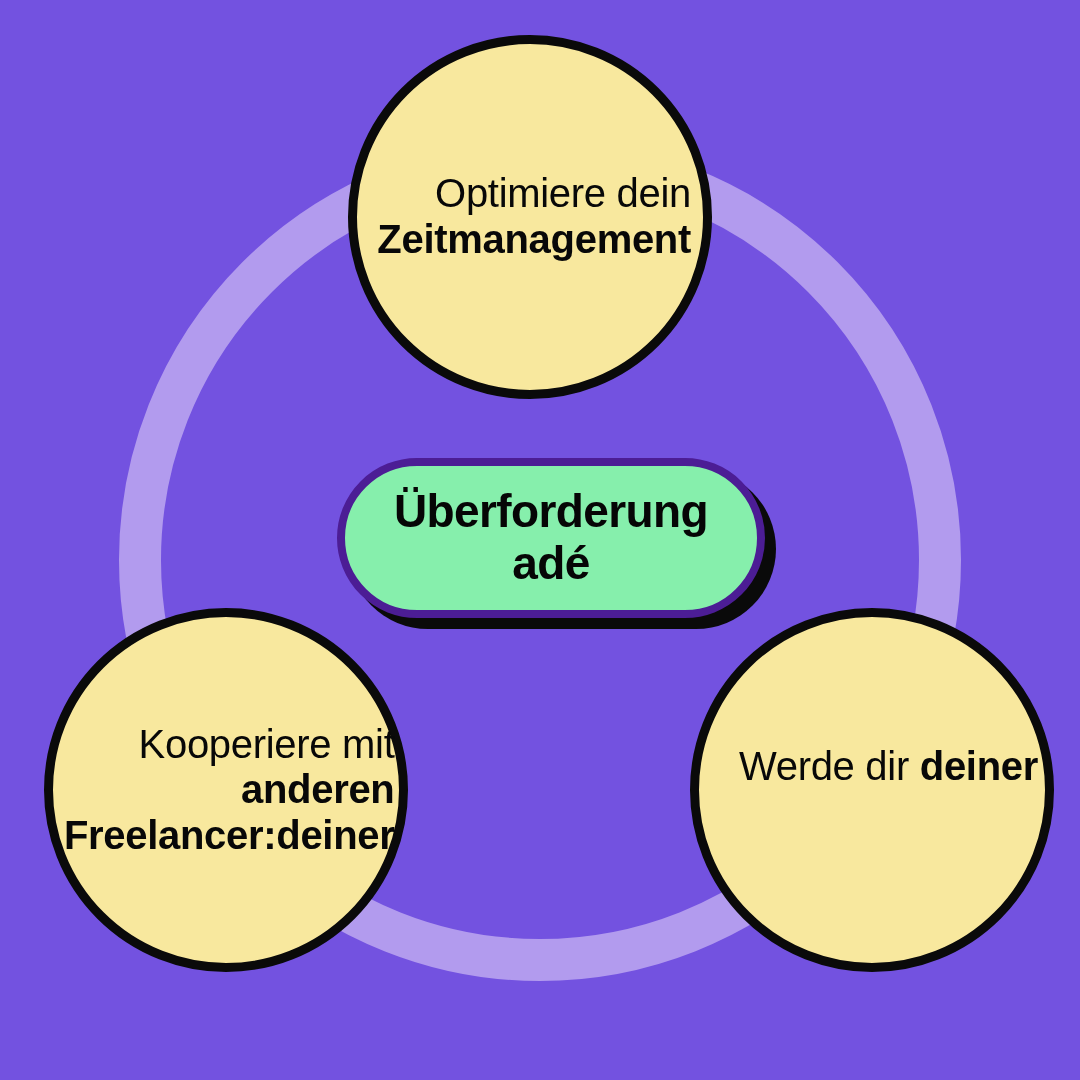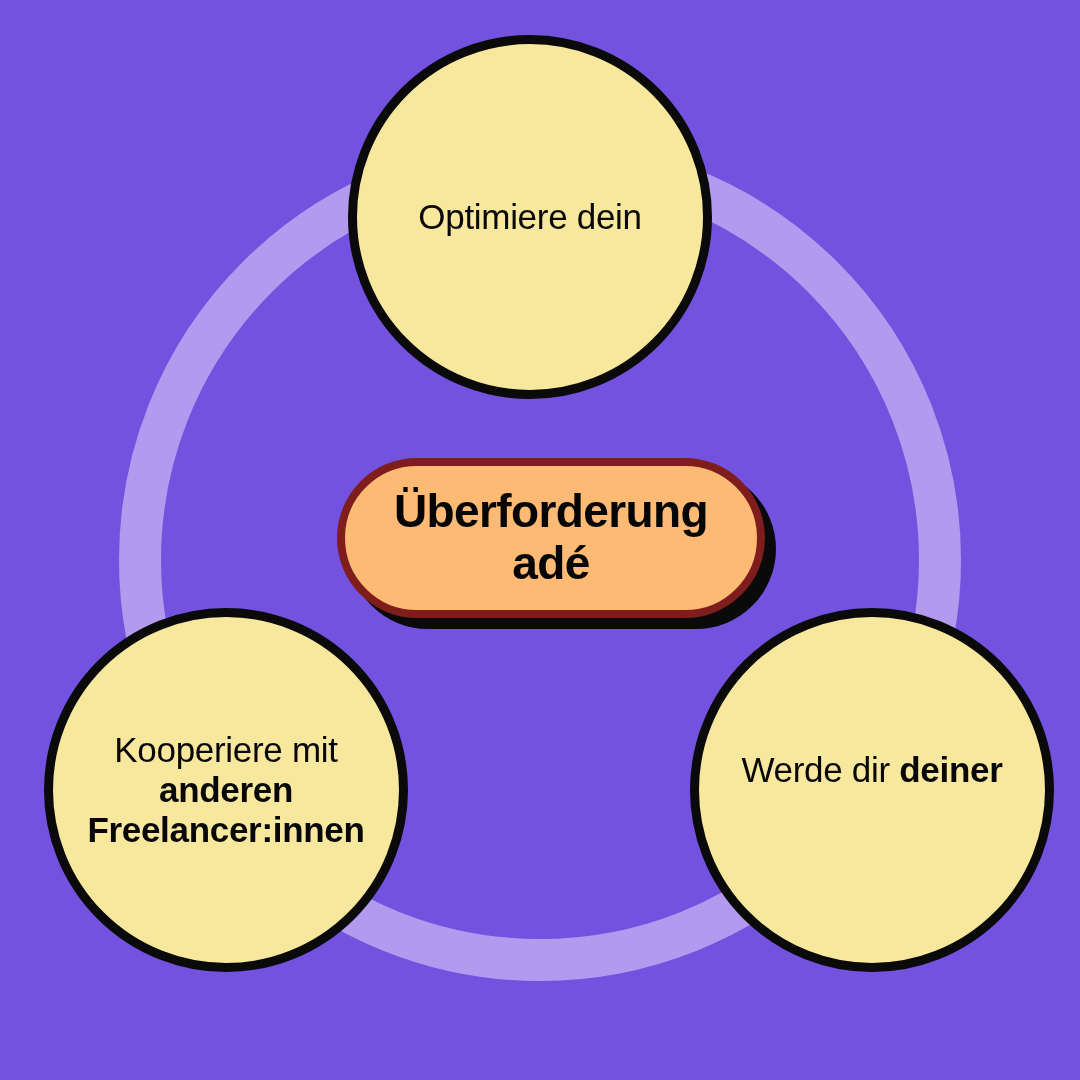--- a/index.html
+++ b/index.html
@@ -38,22 +38,22 @@
     border-radius: 50%;
     background: #f8e89e;
     border: 9px solid #0a0a0a;
     box-sizing: border-box;
     display: flex;
     align-items: center;
     justify-content: center;
   }
   .node-text {
     width: 330px;
-    text-align: center;
-    font-size: 35px;
+    text-align: right;
+    font-size: 40px;
     line-height: 1.14;
     color: #080808;
     font-weight: 400;
     letter-spacing: -0.3px;
     padding: 0 4px;
     box-sizing: border-box;
   }
   .node-text b {
     font-weight: 700;
   }
@@ -65,22 +65,22 @@
   #node-left .node-text  { width: 345px; }
   #node-right .node-text { width: 340px; }
 
   
   #center-badge {
     position: absolute;
     left: 337px;
     top: 458px;
     width: 428px;
     height: 160px;
-    background: #fdba74;
-    border: 8px solid #7f1d1d;
+    background: #86efac;
+    border: 8px solid #4c1d95;
     border-radius: 82px;
     box-sizing: border-box;
     display: flex;
     align-items: center;
     justify-content: center;
     box-shadow: 11px 11px 0 0 #0a0a0a;
     z-index: 5;
   }
   #center-badge .badge-text {
     width: 380px;
@@ -97,28 +97,29 @@
 
 <div id="canvas">
 
   <svg class="ring-layer" viewBox="0 0 1080 1080" aria-hidden="true">
     <circle cx="540" cy="560" r="400" fill="none" stroke="#b29bee" stroke-width="42"></circle>
   </svg>
 
   <div class="node" id="node-top">
     <div class="node-text">
       <span>Optimiere dein</span><br>
+      <b>Zeitmanagement</b>
     </div>
   </div>
 
   <div class="node" id="node-left">
     <div class="node-text">
       <span>Kooperiere mit</span><br>
       <b>anderen</b><br>
-      <b>Freelancer:innen</b>
+      <b>Freelancer:deiner</b>
     </div>
   </div>
 
   <div class="node" id="node-right">
     <div class="node-text">
       <span>Werde dir </span><b>deiner</b><br>
       <br>
     </div>
   </div>
 

